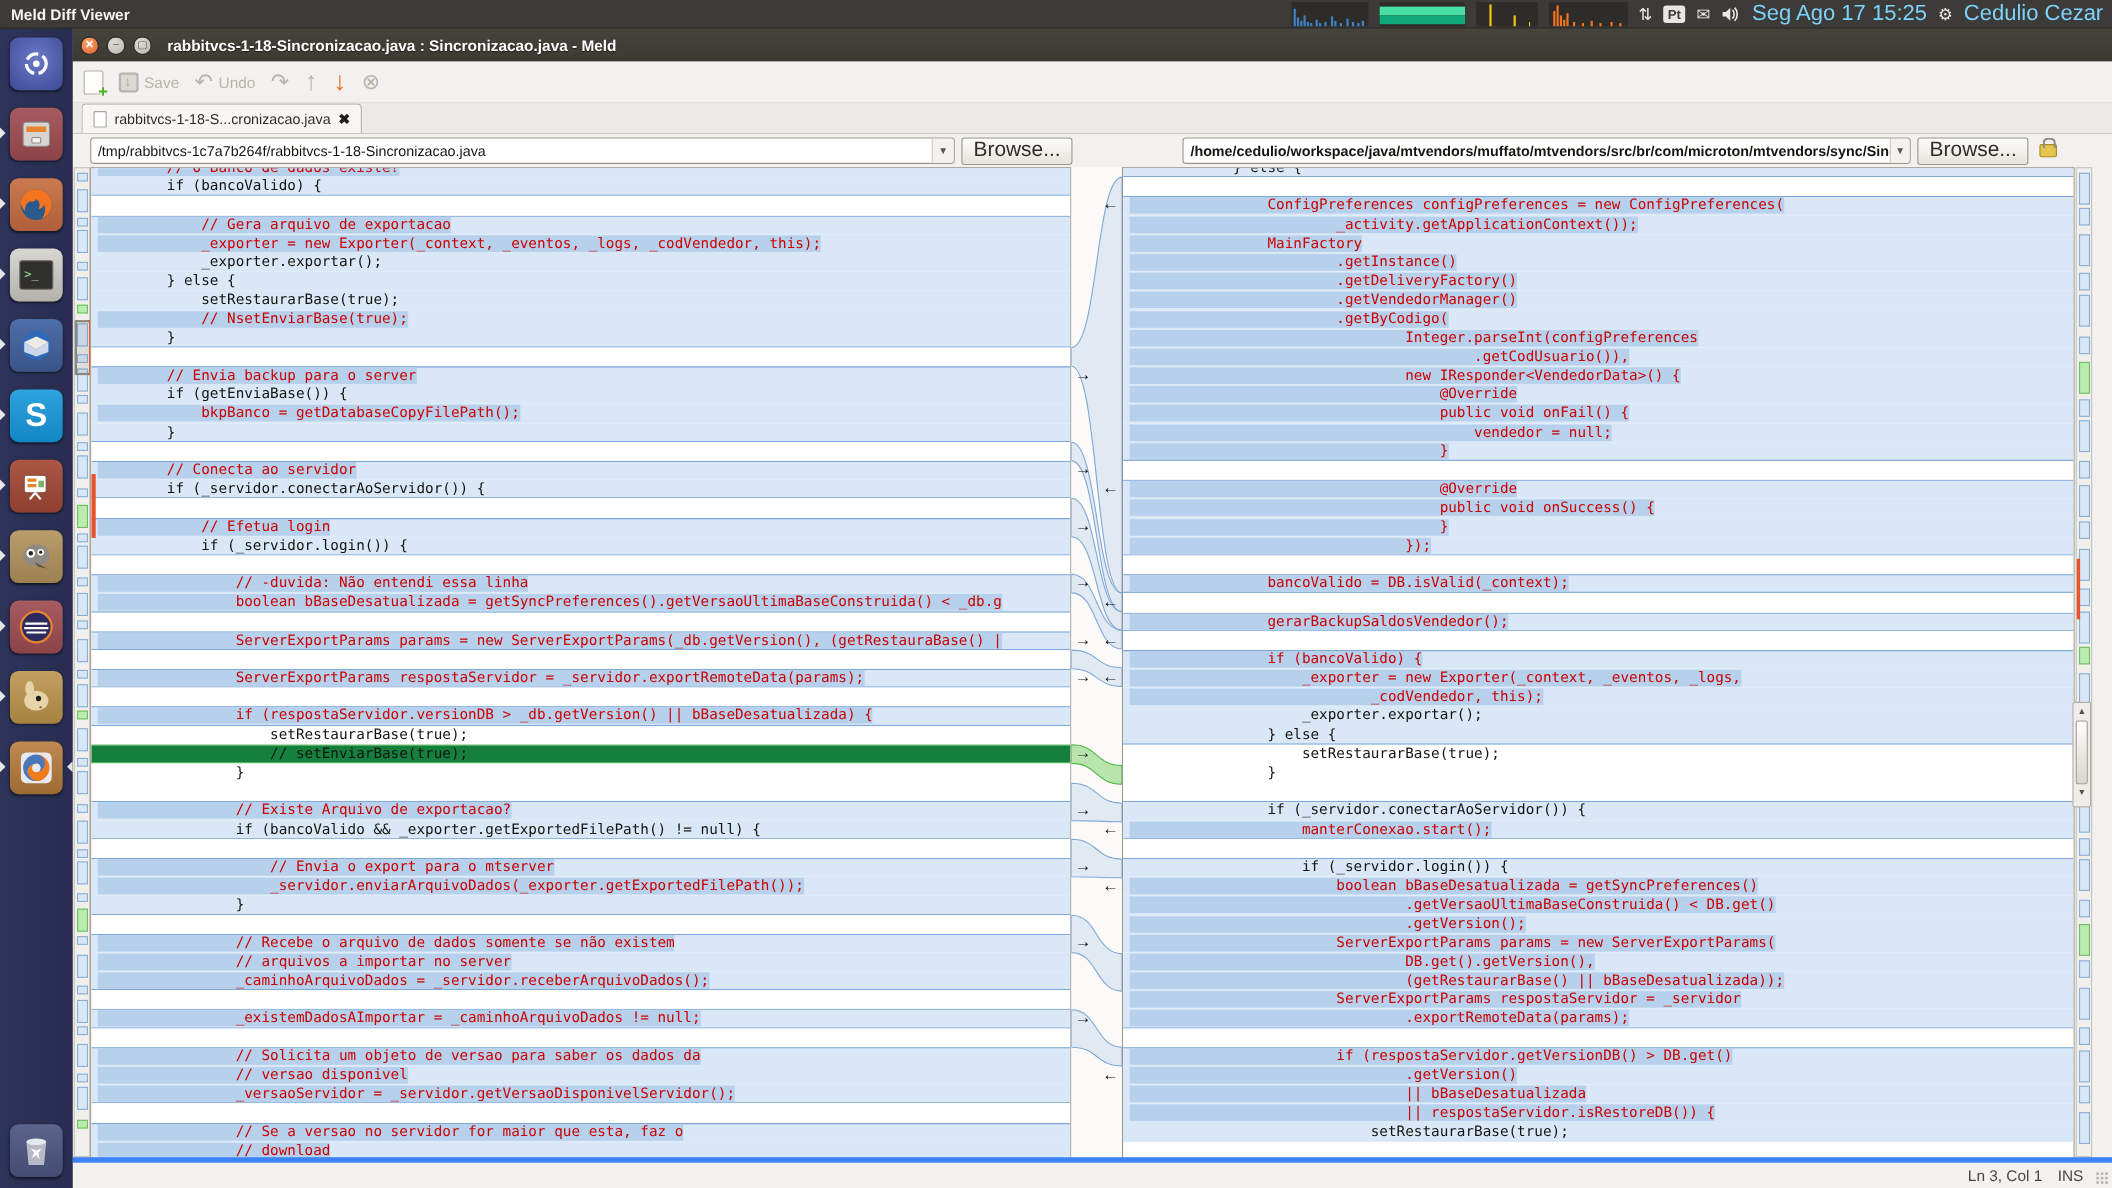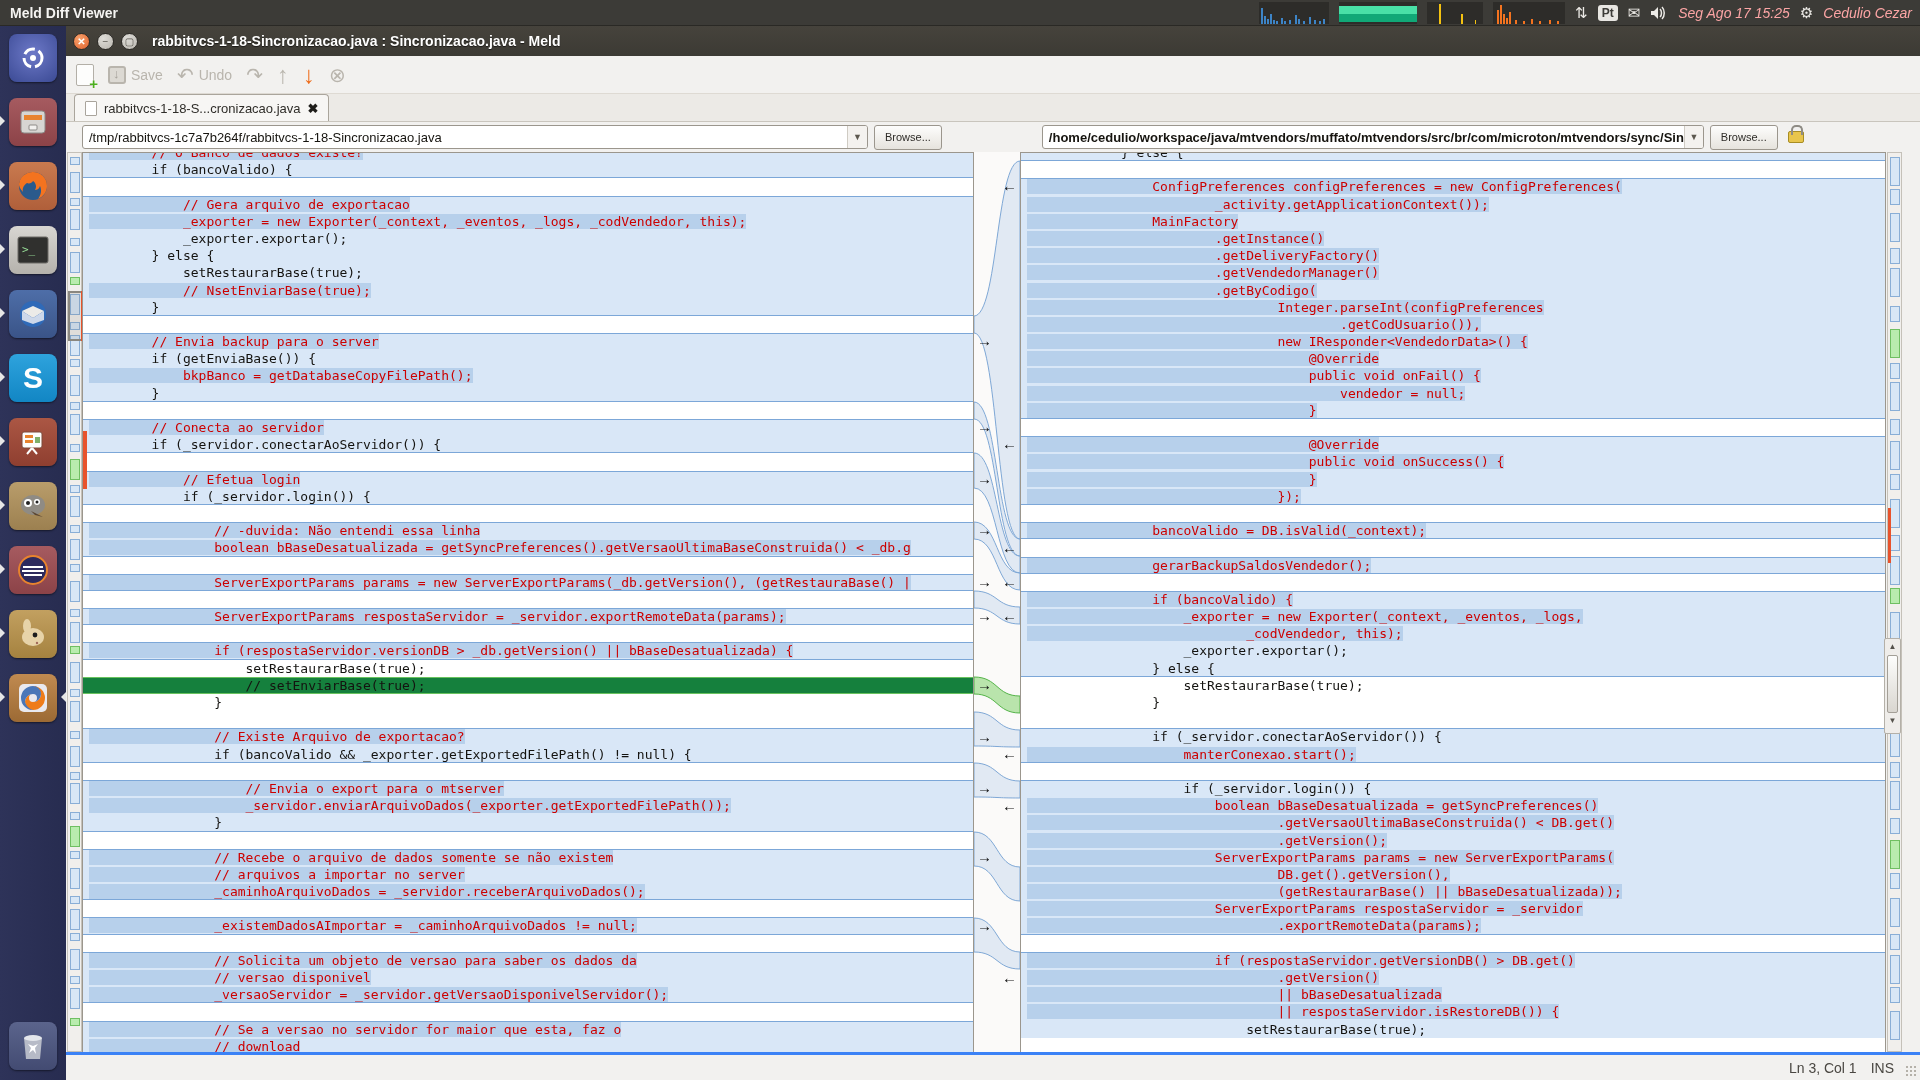--- a/index.html
+++ b/index.html
@@ -10,21 +10,21 @@
   
   #top-panel { position:absolute; left:0; top:0; width:1920px; height:26px;
     background:#3c3b37; color:#f5f4f2; display:flex; align-items:center; z-index:50;
     border-bottom:1px solid #2a2925;}
   #panel-app-title { font-weight:bold; font-size:14px; margin-left:10px; }
   #panel-right { margin-left:auto; display:flex; align-items:center; gap:10px; padding-right:8px; }
   .monitor { height:22px; background:#2d2c29; display:inline-block; }
   .panel-ico { font-size:15px; color:#eceae6; }
   .kbd-badge { background:#e8e6e2; color:#3c3b37; font-weight:bold; font-size:12px;
     border-radius:3px; padding:1px 4px; }
-  #panel-clock, #panel-user { font-size:14px; color:#fca5a5;font-style:italic; }
+  #panel-clock, #panel-user { font-size:20px; color:#7dd3fc; }
 
   
   #launcher { position:absolute; left:0; top:26px; width:66px; height:1054px;
     background:linear-gradient(90deg,#2e3359,#272c50); z-index:40; }
   .launch-item { position:relative; width:66px; height:64px; display:flex; align-items:center; justify-content:center; }
   .tile { width:48px; height:48px; border-radius:8px; display:flex; align-items:center; justify-content:center;
     box-shadow:0 1px 2px rgba(0,0,0,.5); position:relative; overflow:hidden; }
   .run-pip { position:absolute; left:0; top:26px; width:0; height:0;
     border-top:5px solid transparent; border-bottom:5px solid transparent; border-left:5px solid #e6e6e6; }
   .focus-pip { position:absolute; right:0; top:26px; width:0; height:0;
@@ -62,21 +62,21 @@
 
   #pathrow { position:absolute; left:0; top:96px; width:100%; height:30px; background:#f2f1ef;
     display:flex; align-items:center; }
   .path-group { display:flex; align-items:center; gap:6px; }
   .combo { height:24px; background:#fff; border:1px solid #9b968d; border-radius:3px;
     display:flex; align-items:center; font-size:13px; color:#16140f; overflow:hidden; }
   .combo .txt { padding:0 6px; white-space:nowrap; overflow:hidden; }
   .combo .drop { margin-left:auto; width:20px; height:100%; border-left:1px solid #cfcbc3;
     display:flex; align-items:center; justify-content:center; font-size:9px; color:#5c584f; background:#f4f2ef;}
   .btn { height:25px; background:linear-gradient(#fdfdfc,#e6e3dd); border:1px solid #9b968d;
-    border-radius:3px; font-size:11px; color:#2f2d29; padding:0 10px; display:flex; align-items:center;}
+    border-radius:3px; font-size:19px; color:#2f2d29; padding:0 10px; display:flex; align-items:center;}
   .padlock { width:16px; height:12px; background:#e8c54c; border:1px solid #a88d23; border-radius:2px; position:relative; margin-left:4px;}
   .padlock::before { content:""; position:absolute; left:2px; top:-7px; width:8px; height:8px;
     border:2px solid #9a9democrat47; border:2px solid #8f8c85; border-bottom:none; border-radius:5px 5px 0 0; }
 
   
   #content { position:absolute; left:0; top:126px; width:100%; height:900px; background:#f2f1ef; }
   .ovstrip { position:absolute; top:0; height:900px; width:15px; background:#f1efec; border:1px solid #c5c1b9; }
   #ovL { left:1px; } #ovR { left:1821px; }
   .ovseg { position:absolute; left:2px; width:10px; border:1px solid #89aed6; background:#d8e7f6; }
   .ovseg.g { border-color:#6fbf62; background:#b9ecae; }
@@ -103,21 +103,21 @@
   .garrow { position:absolute; font-size:15px; font-weight:bold; color:#0c0c0c; line-height:14px; }
 
   
   #fscroll { position:absolute; left:1818px; top:486px; width:17px; height:96px;
     background:#efedea; border:1px solid #b4b0a8; border-radius:2px; z-index:5; }
   #fscroll .sbtn { height:16px; text-align:center; font-size:8px; color:#55524c; line-height:16px; }
   #fscroll .thumb { margin:0 2px; height:58px; background:linear-gradient(#fdfdfc,#d9d6d0);
     border:1px solid #a39f97; border-radius:2px; }
 
   #statusbar { position:absolute; left:0; top:1026px; width:100%; height:28px; background:#f2f1ef;
-    border-top:3px solid #3b82f6; display:flex; align-items:center; justify-content:flex-end;
+    border-top:5px solid #3b82f6; display:flex; align-items:center; justify-content:flex-end;
     font-size:14px; color:#4a4742; gap:14px; padding-right:26px; }
   #grip { position:absolute; right:3px; bottom:3px; width:12px; height:12px;
     background:radial-gradient(circle,#b5b1a9 1px,transparent 1.5px); background-size:4px 4px; }
 
   svg { display:block; }
 </style>
 </head>
 <body>
 
 <div id="screen">

